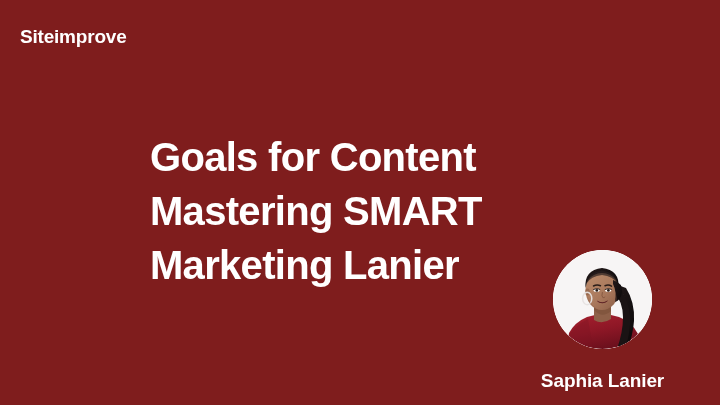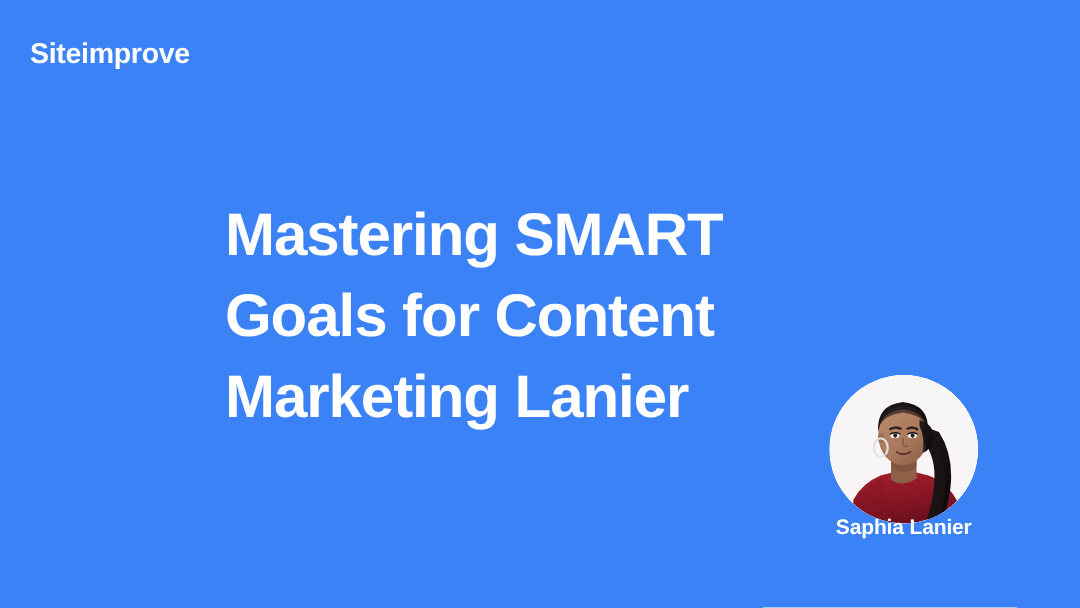--- a/index.html
+++ b/index.html
@@ -5,21 +5,21 @@
   html, body {
     margin: 0;
     padding: 0;
     background: #ffffff;
   }
   #slide {
     position: relative;
     width: 720px;
     height: 405px;
     overflow: hidden;
-    background: #3b82f6;
+    background: #7f1d1d;
     font-family: "Liberation Sans", sans-serif;
     -webkit-font-smoothing: antialiased;
   }
 
   
   #brand-logo {
     position: absolute;
     left: 20px;
     top: 27px;
     color: #ffffff;
@@ -64,39 +64,39 @@
   }
   #speaker-avatar svg {
     display: block;
     width: 99px;
     height: 99px;
   }
   #speaker-name {
     position: absolute;
     left: 50%;
     transform: translateX(-50%);
-    top: 94px;
+    top: 121px;
     color: #ffffff;
-    font-size: 14px;
+    font-size: 19px;
     font-weight: bold;
     line-height: 1;
     white-space: nowrap;
     letter-spacing: -0.1px;
   }
 </style>
 </head>
 <body>
 
 <div id="slide">
 
   <div id="brand-logo">Siteimprove</div>
 
   <h1 id="slide-title">
+    <span class="title-line">Goals for Content</span>
     <span class="title-line">Mastering SMART</span>
-    <span class="title-line">Goals for Content</span>
     <span class="title-line">Marketing Lanier</span>
   </h1>
 
   <div id="speaker-block">
 
     <div id="speaker-avatar">
       <svg viewBox="0 0 99 99" xmlns="http://www.w3.org/2000/svg">
         <defs>
           <clipPath id="avatarClip">
             <circle cx="49.5" cy="49.5" r="49.5"></circle>

